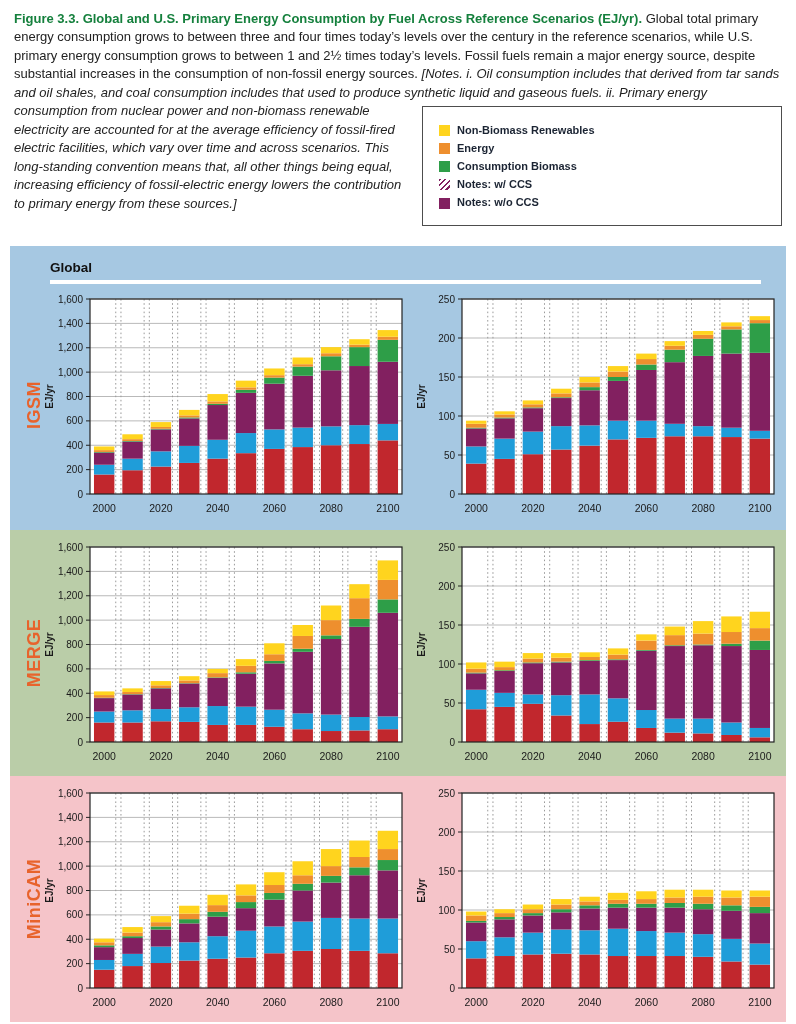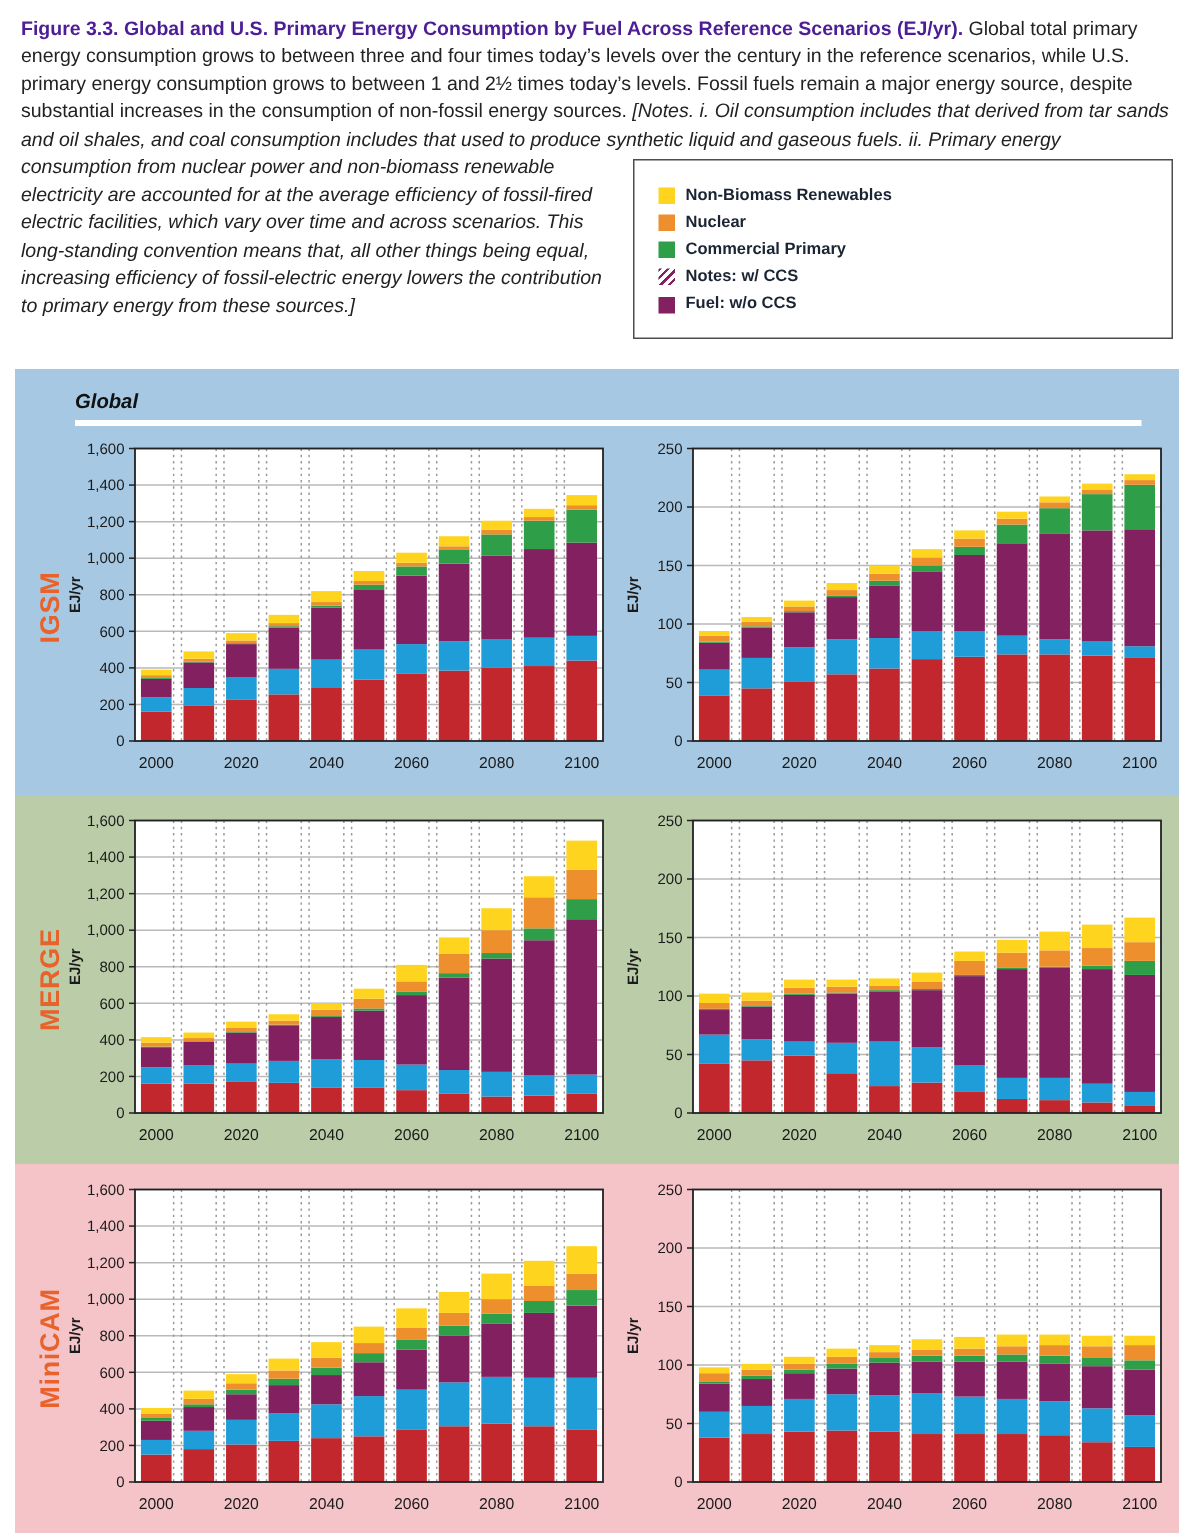--- a/index.html
+++ b/index.html
@@ -1,29 +1,29 @@
 <!DOCTYPE html>
 <html><head>
 <meta charset="utf-8">
 <style>
   html,body{margin:0;padding:0;background:#fff;}
   body{width:796px;height:1024px;overflow:hidden;font-family:"Liberation Sans",sans-serif;color:#222;}
   .caption{margin:10px 14px 0 14px;font-size:13px;line-height:1.42;color:#222;}
-  .cap-title{font-weight:bold;color:#4c1d95;}
+  .cap-title{font-weight:bold;color:#15803d;}
   .cap-notes{font-style:italic;}
   .legend-box{float:right;width:334px;background:#fff;border:1px solid #4d4d4d;margin:4px 0 6px 16px;padding:13px 8px 12px 16px;display:flex;}
   .legend-col{flex:1.18;text-align:right;}
   .legend-col:last-child{flex:1;}
   .legend-item{display:flex;align-items:center;margin:2.5px 0;font-size:11px;font-weight:bold;color:#1b2433;white-space:nowrap;}
   .swatch{width:11px;height:11px;margin-right:7px;flex:none;}
   .figure-panel{margin:14px 10px 0 10px;}
   .band{position:relative;}
   .row-label{position:absolute;left:24px;top:50%;transform:translate(-50%,-50%) rotate(-90deg);font-weight:bold;font-size:18px;letter-spacing:.5px;white-space:nowrap;}
   .band[data-band="0"] .row-label{top:56%;}
-  .col-headers{display:flex;gap:8px;padding:14px 10px 8px 40px;font-style:italic;}
+  .col-headers{display:flex;gap:8px;padding:14px 10px 8px 40px;}
   .col-header{flex:1;font-size:13.5px;font-weight:bold;color:#111;}
   .col-underline{height:3.5px;background:#fff;margin-top:5px;width:98%;}
   .charts{display:flex;padding:0 4px 0 28px;}
   .band[data-band="1"] .charts,.band[data-band="2"] .charts{padding-top:10px;padding-bottom:8px;}
   .band[data-band="0"] .charts{padding-bottom:10px;}
   .chart-cell{flex:1;display:flex;justify-content:center;}
   svg{display:block;}
   svg text{font-family:"Liberation Sans",sans-serif;fill:#1a1a1a;}
 </style>
 </head>
@@ -34,33 +34,33 @@
   <div class="caption">
     <span class="cap-title">Figure 3.3. Global and U.S. Primary Energy Consumption by Fuel Across Reference Scenarios (EJ/yr).</span><span class="cap-body"> Global total primary energy consumption grows to between three and four times today’s levels over the century in the reference scenarios, while U.S. primary energy consumption grows to between 1 and 2½ times today’s levels. Fossil fuels remain a major energy source, despite substantial increases in the consumption of non-fossil energy sources. </span><span class="cap-notes">[Notes. i. Oil consumption includes that derived from tar sands and oil shales, and coal consumption includes that used to produce synthetic liquid and gaseous fuels.  ii. Primary energy consumption from nuclear</span>
     <div class="legend-box">
       <div class="legend-col">
           <div class="legend-item">
             <span class="swatch" style="background: rgb(255, 212, 30);"></span>
             <span>Non-Biomass Renewables</span>
           </div>
           <div class="legend-item">
             <span class="swatch" style="background: rgb(238, 143, 46);"></span>
-            <span>Nuclear</span>
+            <span>Energy</span>
           </div>
           <div class="legend-item">
             <span class="swatch" style="background: rgb(46, 158, 72);"></span>
-            <span>Commercial Primary</span>
+            <span>Consumption Biomass</span>
           </div>
           <div class="legend-item">
             <span class="swatch" style="background: repeating-linear-gradient(135deg, rgb(130, 32, 96) 0px, rgb(130, 32, 96) 1.6px, rgb(255, 255, 255) 1.6px, rgb(255, 255, 255) 4px);"></span>
             <span>Notes: w/ CCS</span>
           </div>
           <div class="legend-item">
             <span class="swatch" style="background: rgb(130, 32, 96);"></span>
-            <span>Fuel: w/o CCS</span>
+            <span>Notes: w/o CCS</span>
           </div>
         </div>
     </div>
     <span class="cap-notes">power and non-biomass renewable electricity are accounted for at the average efficiency of fossil-fired electric facilities, which vary over time and across scenarios. This long-standing convention means that, all other things being equal, increasing efficiency of fossil-electric energy lowers the contribution to primary energy from these sources.]</span>
     <div style="clear:both;"></div>
   </div>
 
   <div class="figure-panel">
 
     <div class="band" data-band="0" style="background: rgb(166, 200, 226);">

